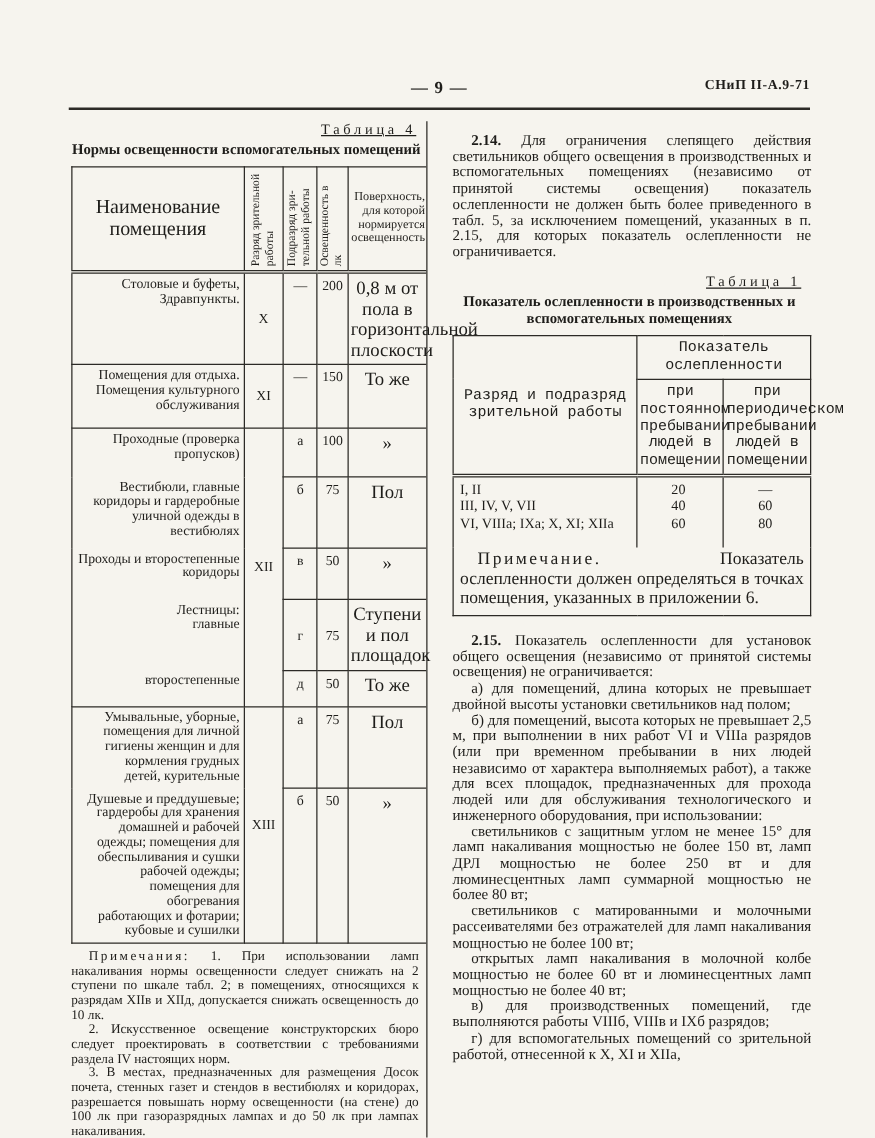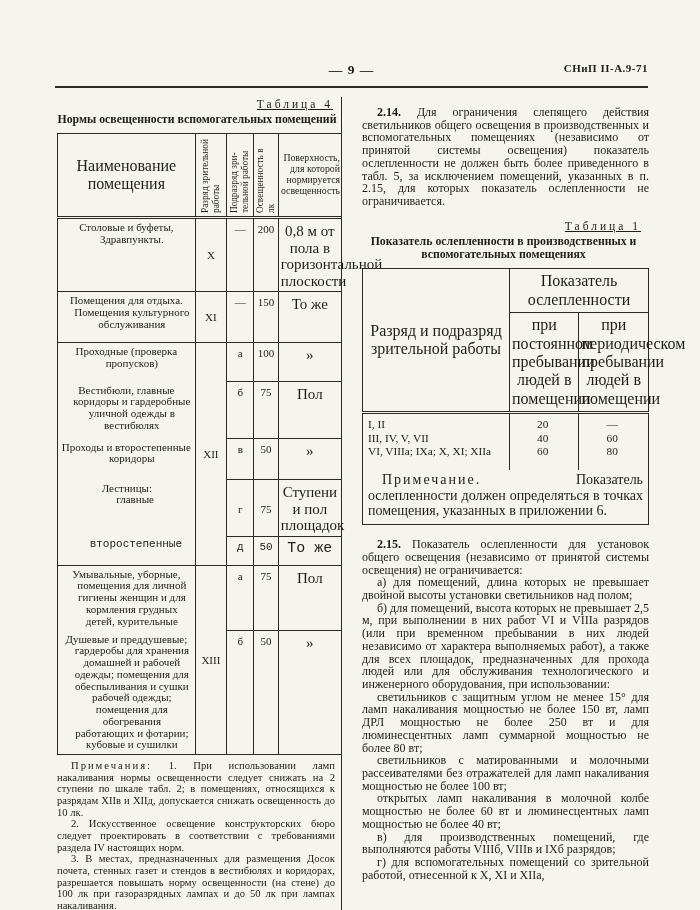--- a/index.html
+++ b/index.html
@@ -36,51 +36,51 @@
 
   
   table.t4 { border-collapse:collapse; width:100%; table-layout:fixed; }
   .t4 th, .t4 td { border:1.1px solid #2c2a26; vertical-align:top; padding:2px 2px; }
   .t4 th:last-child, .t4 td:last-child { border-right:none;text-align:right; }
   .t4 thead th { border-bottom:3px double #2c2a26; vertical-align:middle;
                  font-weight:normal; font-size:9.8px; line-height:1.12; text-align:center; padding:2px 1px; }
   .t4 thead th.h-name { height:78px; font-size:16px; }
   .vtext { writing-mode:vertical-rl; transform:rotate(180deg); margin:0 auto;
            font-size:9.3px; line-height:1.2; text-align:left; max-height:76px; }
-  .t4 td.c-name { font-size:11px; line-height:1.07; padding:3px 3px 3px 14px; text-indent:-11px; text-align:center; }
+  .t4 td.c-name { font-size:11px; line-height:1.07; padding:3px 3px 3px 14px; text-indent:-11px; text-align:right; }
   .t4 td.c-name.pre { white-space:pre-wrap; text-indent:0; padding-left:4px; }
   .t4 td.c-name.indented { text-indent:0; padding-left:22px; }
   .t4 td.c-raz  { font-size:11px; text-align:center; vertical-align:middle; }
   .t4 td.c-pod, .t4 td.c-lux { font-size:11px; text-align:center; padding-top:4px; }
   .t4 td.c-sur  { font-size:15px; line-height:1.1; text-align:center; padding-top:4px; }
   .t4 td.vmid { vertical-align:middle; }
   
   .t4 td.nb { border-bottom:none; }
   .t4 td.nt { border-top:none; }
   
   .t4 tr.rh1 td { height:62px; } .t4 tr.rh2 td { height:44px; }
   .t4 tr.rh3 td { height:32px; } .t4 tr.rh4 td { height:50px; }
   .t4 tr.rh5 td { height:34px; } .t4 tr.rh6 td { height:46px; }
-  .t4 tr.rh7 td { height:22px;font-family:Liberation Mono, monospace; } .t4 tr.rh8 td { height:56px; }
+  .t4 tr.rh7 td { height:22px; } .t4 tr.rh8 td { height:56px; }
   .t4 tr.rh9 td { height:92px; }
 
   
   .t4notes { margin-top:5px; padding:0 6px 2px 0; font-size:10.6px; line-height:1.1; text-align:justify; }
   .t4notes p { margin:0; text-indent:14px; }
   .spaced { letter-spacing:2px; }
 
   
   .para { margin:0; text-indent:15px; }
   .pnum { font-weight:bold; }
 
   
   .t5block { margin-top:11px; }
   table.t5 { border-collapse:collapse; width:100%; table-layout:fixed; }
   .t5 th, .t5 td { border:1.1px solid #2c2a26; font-weight:normal; }
-  .t5 th { font-size:16px; line-height:1.15; text-align:center; vertical-align:middle; padding:3px 2px; }
+  .t5 th { font-size:12px; line-height:1.15; text-align:center; vertical-align:middle; padding:3px 2px;font-family:Liberation Mono, monospace; }
   .t5 th.group { border-bottom:1.1px solid #2c2a26; height:16px; }
   .t5 th.sub { border-bottom:3px double #2c2a26; height:44px; }
   .t5 th.razh { border-bottom:3px double #2c2a26; }
   .t5 td.data { border-bottom:none; font-size:11.3px; line-height:1.2; vertical-align:top; padding:4px 3px 2px 5px; height:50px; text-align:left; }
   .t5 td.data.num { text-align:center; padding-left:0; }
   .t5 td.notecell { border-top:none; font-size:14px; line-height:1.12; text-align:justify; padding:2px 5px 5px 5px; }
   .t5 .noteind { text-indent:14px; margin:0; }
   .hang { padding-left:12px; text-indent:-12px; }
 
   .p215 { margin-top:13px; }

